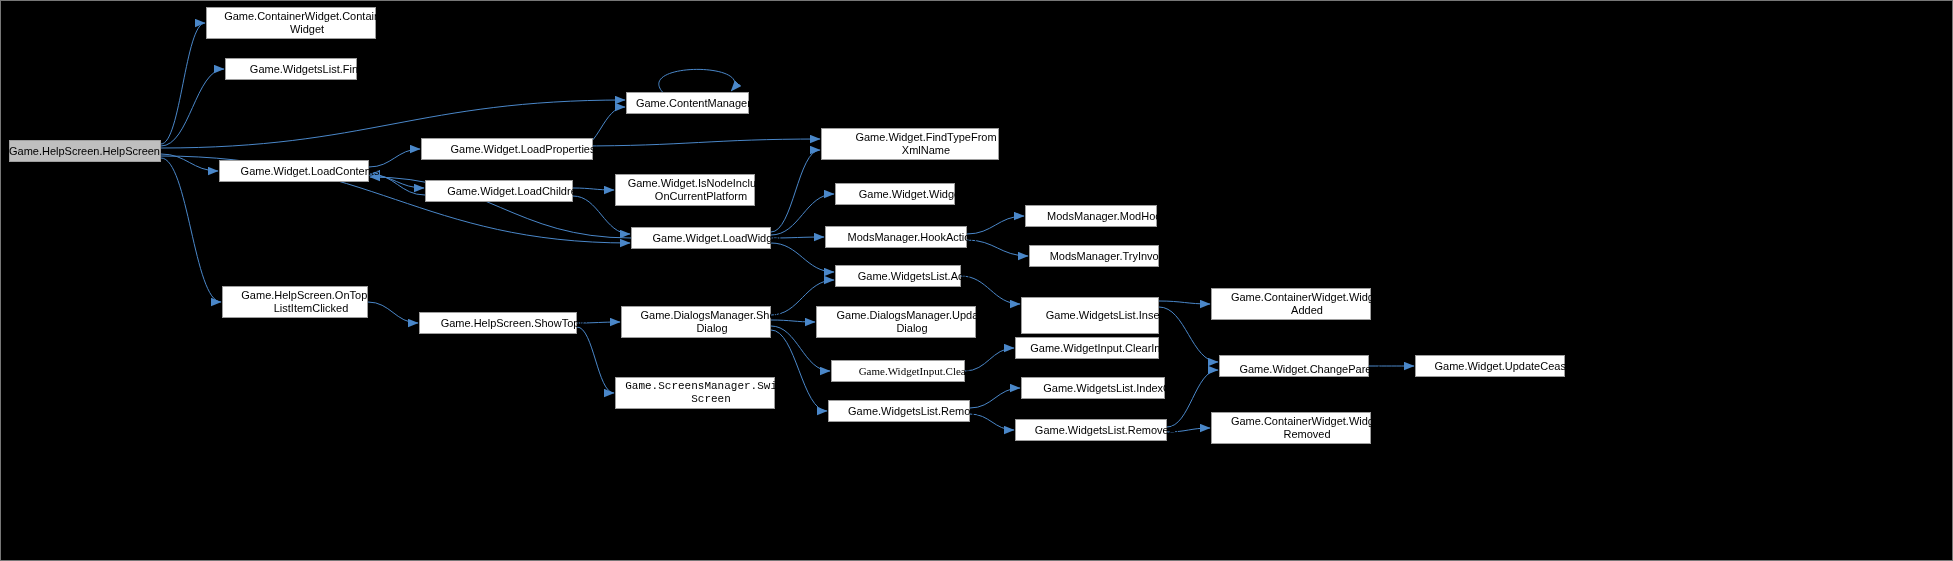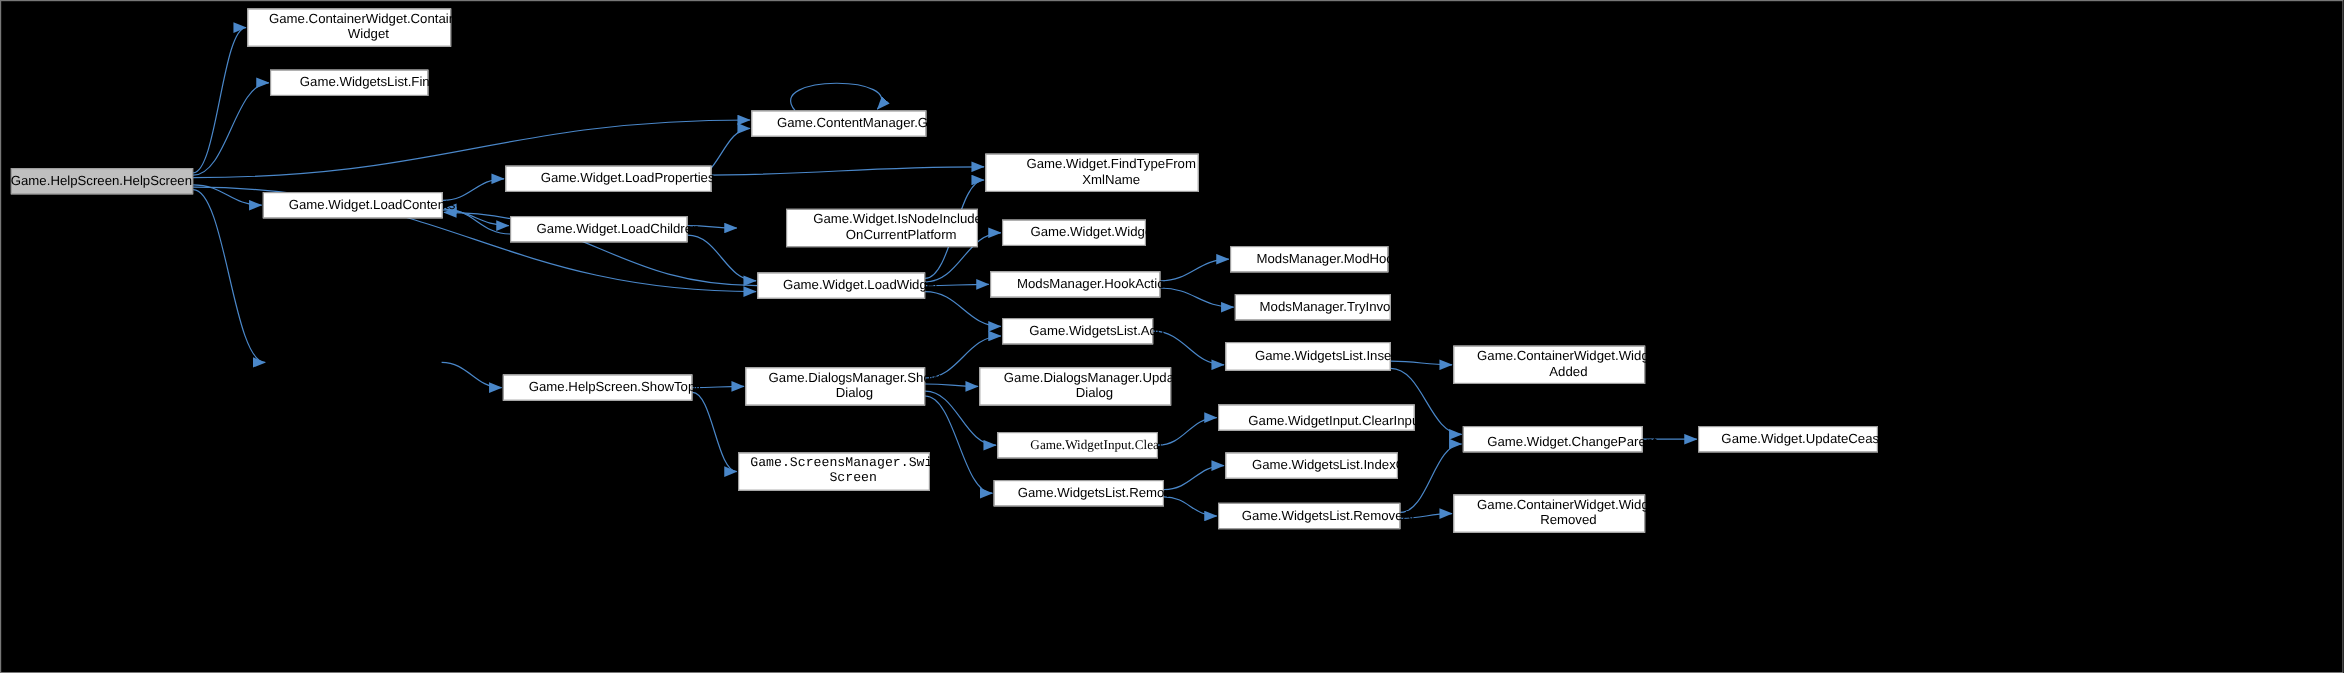--- a/index.html
+++ b/index.html
@@ -81,33 +81,33 @@
     <div class="gnode hl" style="left: 8px; top: 139px; width: 152px; height: 22px; align-items: flex-end;">
       <span>Game.HelpScreen.HelpScreen</span>
     </div>
     <div class="gnode" style="left: 205px; top: 6px; width: 170px; height: 32px;">
       <span>Game.ContainerWidget.Container</span>
       <span>Widget</span>
     </div>
     <div class="gnode" style="left: 224px; top: 57px; width: 132px; height: 22px;">
       <span>Game.WidgetsList.Find</span>
     </div>
-    <div class="gnode" style="left: 625px; top: 91px; width: 146px; height: 22px; justify-content: center;">
+    <div class="gnode" style="left: 625px; top: 91px; width: 123px; height: 22px; justify-content: center;">
       <span>Game.ContentManager.Get</span>
     </div>
     <div class="gnode" style="left: 420px; top: 137px; width: 172px; height: 22px;">
       <span>Game.Widget.LoadProperties</span>
     </div>
     <div class="gnode" style="left: 218px; top: 159px; width: 150px; height: 22px;">
       <span>Game.Widget.LoadContents</span>
     </div>
     <div class="gnode" style="left: 424px; top: 179px; width: 148px; height: 22px;">
       <span>Game.Widget.LoadChildren</span>
     </div>
-    <div class="gnode" style="left: 614px; top: 173px; width: 160px; height: 32px; margin-left: 40px;">
+    <div class="gnode" style="left: 614px; top: 173px; width: 140px; height: 32px;">
       <span>Game.Widget.IsNodeIncluded</span>
       <span>OnCurrentPlatform</span>
     </div>
     <div class="gnode" style="left: 820px; top: 127px; width: 178px; height: 32px;">
       <span>Game.Widget.FindTypeFrom</span>
       <span>XmlName</span>
     </div>
     <div class="gnode" style="left: 834px; top: 182px; width: 120px; height: 22px;">
       <span>Game.Widget.Widget</span>
     </div>
@@ -119,39 +119,43 @@
     </div>
     <div class="gnode" style="left: 1024px; top: 204px; width: 132px; height: 22px;">
       <span>ModsManager.ModHook</span>
     </div>
     <div class="gnode" style="left: 1028px; top: 244px; width: 130px; height: 22px;">
       <span>ModsManager.TryInvoke</span>
     </div>
     <div class="gnode" style="left: 834px; top: 264px; width: 126px; height: 22px;">
       <span>Game.WidgetsList.Add</span>
     </div>
+    <div class="gnode" style="left: 221px; top: 285px; width: 146px; height: 32px;">
+      <span>Game.HelpScreen.OnTopics</span>
+      <span>ListItemClicked</span>
+    </div>
     <div class="gnode" style="left: 418px; top: 311px; width: 158px; height: 22px;">
       <span>Game.HelpScreen.ShowTopic</span>
     </div>
     <div class="gnode" style="left: 620px; top: 305px; width: 150px; height: 32px;">
       <span>Game.DialogsManager.Show</span>
       <span>Dialog</span>
     </div>
     <div class="gnode" style="left: 815px; top: 305px; width: 160px; height: 32px;">
       <span>Game.DialogsManager.Update</span>
       <span>Dialog</span>
     </div>
-    <div class="gnode" style="left: 1020px; top: 284px; width: 138px; height: 24px;">
+    <div class="gnode" style="left: 1020px; top: 296px; width: 138px; height: 37px;">
       <span>Game.WidgetsList.Insert</span>
     </div>
     <div class="gnode" style="left: 1210px; top: 287px; width: 160px; height: 32px;">
       <span>Game.ContainerWidget.Widget</span>
       <span>Added</span>
     </div>
-    <div class="gnode" style="left: 1014px; top: 336px; width: 164px; height: 22px; justify-content: flex-end;">
+    <div class="gnode" style="left: 1014px; top: 336px; width: 144px; height: 22px;">
       <span>Game.WidgetInput.ClearInput</span>
     </div>
     <div class="gnode" style="left: 830px; top: 359px; width: 134px; height: 22px; font-family: Liberation Serif, serif;">
       <span>Game.WidgetInput.Clear</span>
     </div>
     <div class="gnode" style="left: 1218px; top: 354px; width: 150px; height: 22px; justify-content: flex-end;">
       <span>Game.Widget.ChangeParent</span>
     </div>
     <div class="gnode" style="left: 1414px; top: 354px; width: 150px; height: 22px;">
       <span>Game.Widget.UpdateCeases</span>

